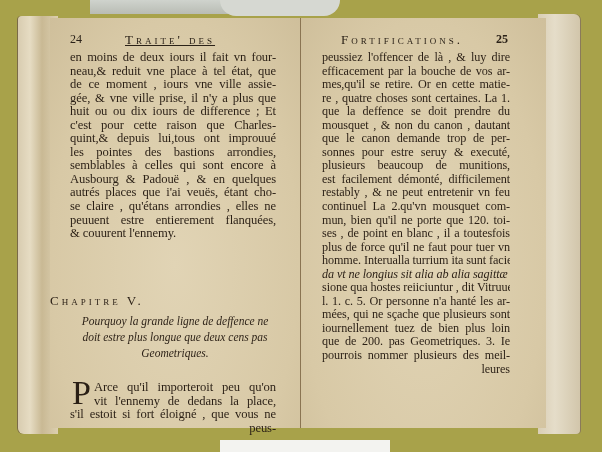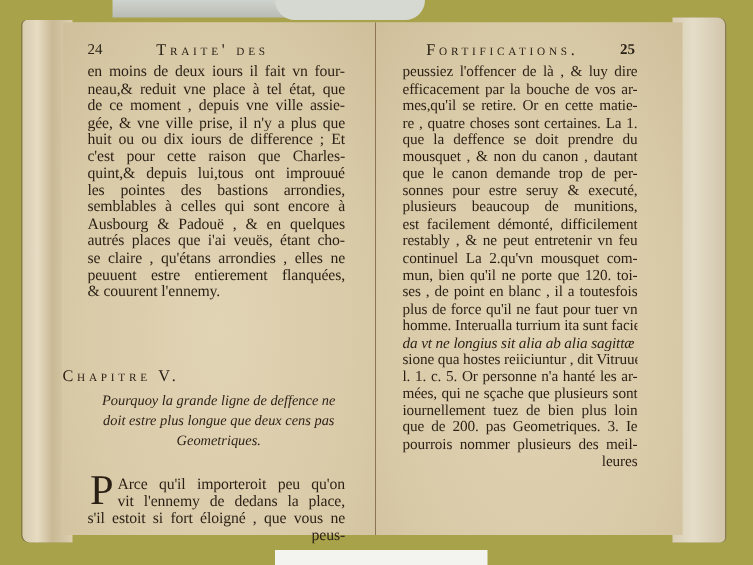--- a/index.html
+++ b/index.html
@@ -57,26 +57,26 @@
 <div class="bg-top"></div>
 <div class="bg-top2"></div>
 <div class="bg-bottom"></div>
 
 <div class="book">
   <div class="edge-left"></div>
   <div class="edge-right"></div>
 
   <div class="page page-left">
     <span class="pnum" style="left:20px;">24</span>
-    <span class="running-head" style="left:75px;">Traite' des</span>
+    <span class="running-head" style="left:75px;text-decoration:underline;">Traite' des</span>
 
     <div class="text" style="left:20px; top:33px; width:206px;">
       <span class="ln">en moins de deux iours il fait vn four-</span>
       <span class="ln">neau,&amp; reduit vne place à tel état, que</span>
-      <span class="ln">de ce moment , depuis vne ville assie-</span>
+      <span class="ln">de ce moment , iours vne ville assie-</span>
       <span class="ln">gée, &amp; vne ville prise, il n'y a plus que</span>
       <span class="ln">huit ou ou dix iours de difference ; Et</span>
       <span class="ln">c'est pour cette raison que Charles-</span>
       <span class="ln">quint,&amp; depuis lui,tous ont improuué</span>
       <span class="ln">les pointes des bastions arrondies,</span>
       <span class="ln">semblables à celles qui sont encore à</span>
       <span class="ln">Ausbourg &amp; Padouë , &amp; en quelques</span>
       <span class="ln">autrés places que i'ai veuës, étant cho-</span>
       <span class="ln">se claire , qu'étans arrondies , elles ne</span>
       <span class="ln">peuuent estre entierement flanquées,</span>

